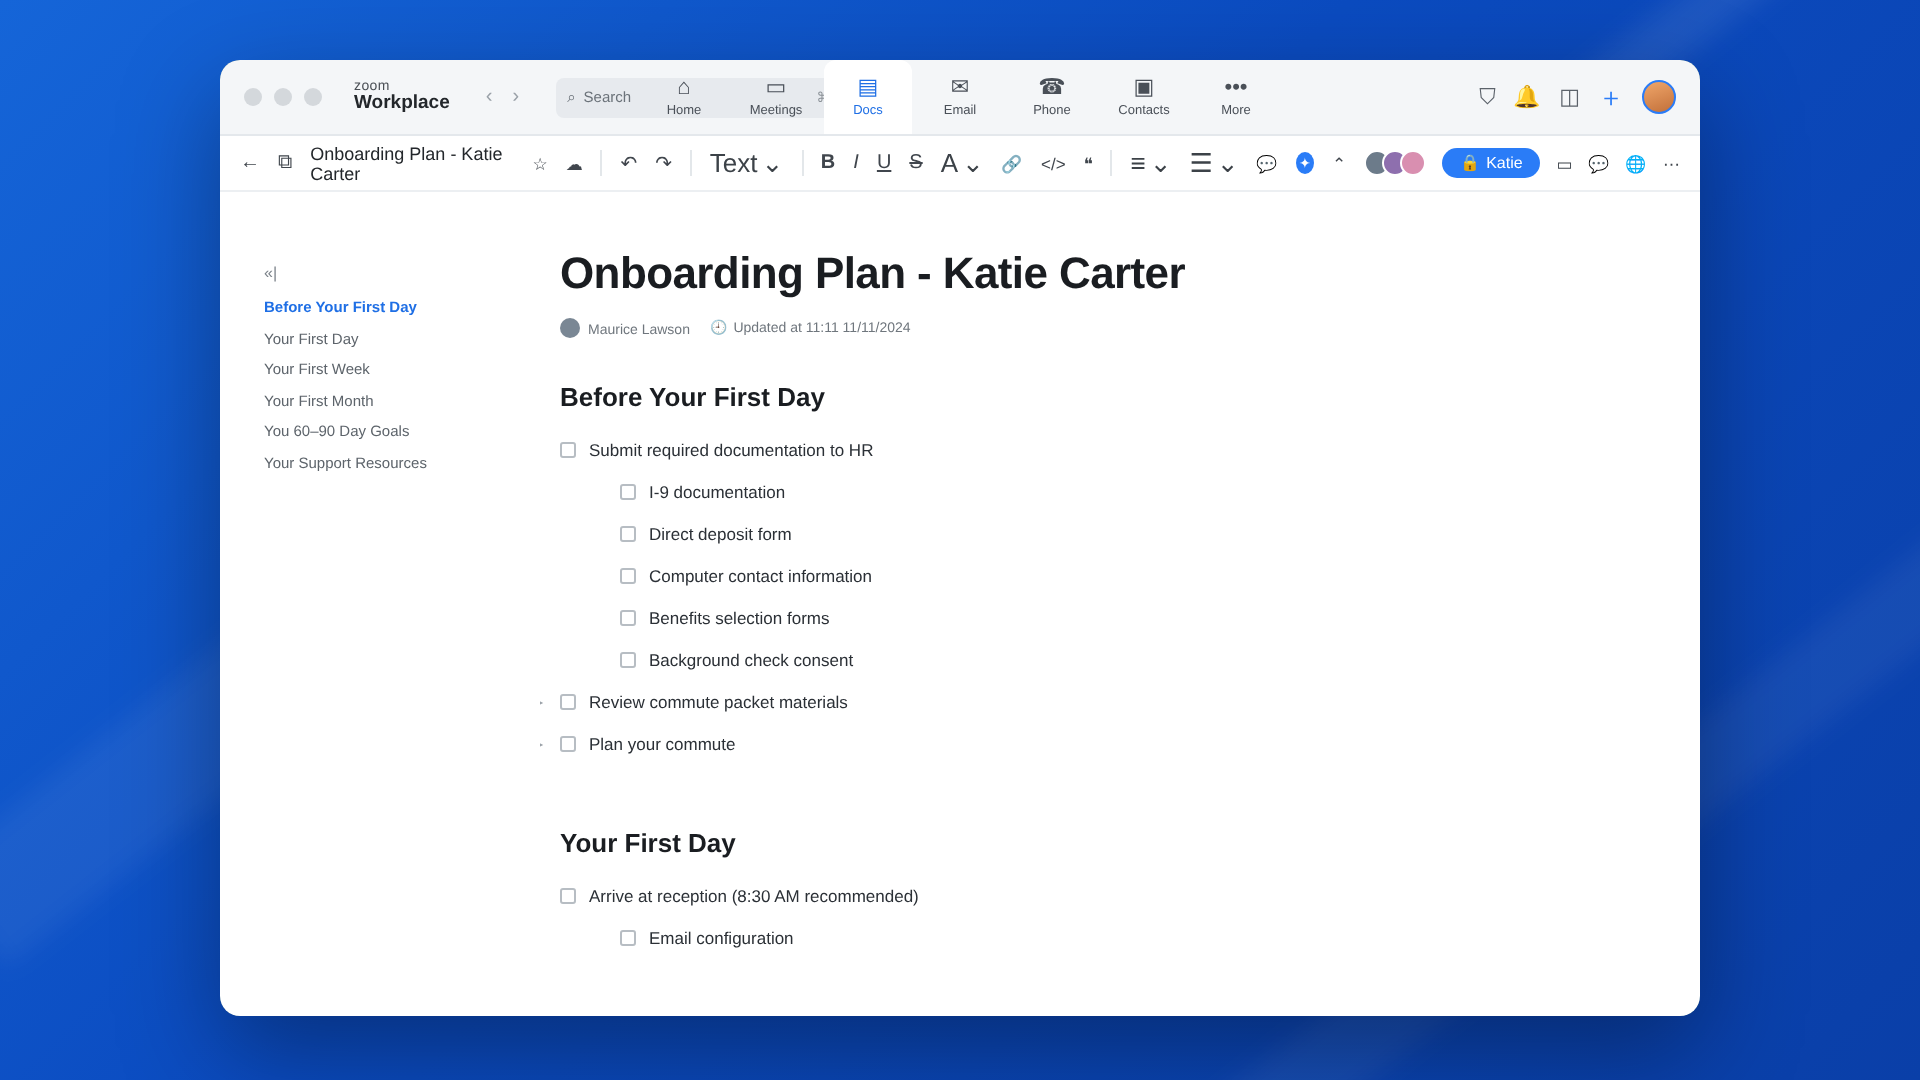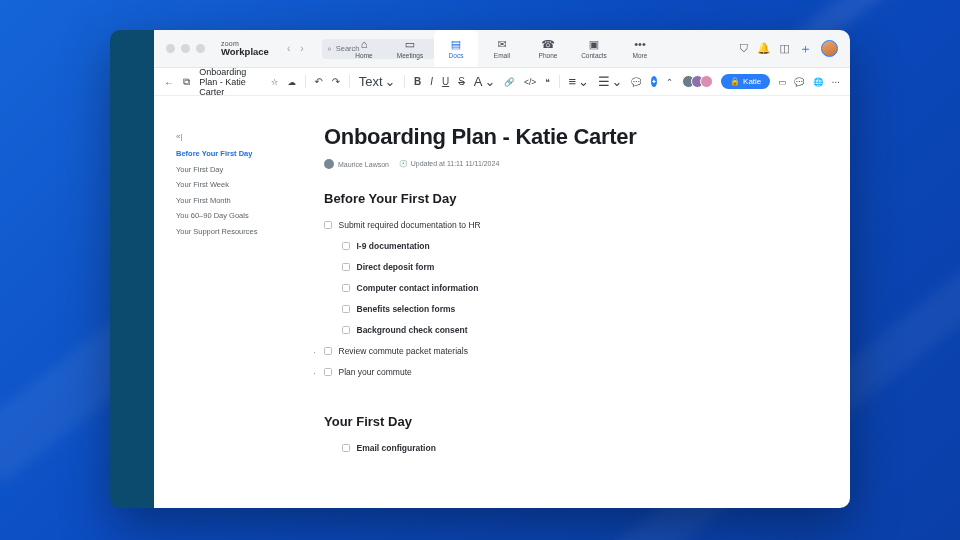--- a/index.html
+++ b/index.html
@@ -17,21 +17,21 @@
     transform: rotate(-38deg); filter: blur(6px);
   }
   .bg-streak.s1 { width: 420px; height: 60px; left: -60px; top: 300px; }
   .bg-streak.s2 { width: 300px; height: 26px; left: 640px; top: 40px; background: rgba(255,255,255,0.08); }
   .bg-streak.s3 { width: 520px; height: 40px; left: 520px; top: 420px; background: rgba(255,255,255,0.05); }
 
   .window {
     position: absolute; left: 110px; top: 30px; width: 740px; height: 478px;
     background: #0c4a6e; border-radius: 10px; overflow: hidden;
     box-shadow: 0 18px 50px rgba(0,0,0,0.35);
-    display: flex; flex-direction: column; padding-left: 44px;
+    display: flex; flex-direction: column;
   }
 
   
   .titlebar {
     height: 38px; background: #f4f6f8; border-bottom: 1px solid #e4e8ec;
     display: flex; align-items: center; padding: 0 8px; gap: 8px;
     position: relative; flex: none;
   }
   .traffic { display: flex; gap: 6px; align-items: center; padding-left: 4px; }
   .dot { width: 9px; height: 9px; border-radius: 50%; background: #d4d8dc; }
@@ -92,21 +92,21 @@
 
   .page { flex: 1; padding: 28px 60px 0 10px; overflow: hidden; }
   h1.doch1 { font-size: 22px; color: #1a1d21; letter-spacing: -.3px; margin-bottom: 9px; }
   .meta { display: flex; align-items: center; gap: 10px; font-size: 7px; color: #6f767d; margin-bottom: 22px; }
   .meta .ava { width: 10px; height: 10px; border-radius: 50%; background: #7a8794; display: inline-block; margin-right: 4px; vertical-align: -2px; }
   .meta .clk { margin-right: 3px; }
   h2.doch2 { font-size: 13px; color: #1a1d21; margin: 0 0 14px 0; }
   .gap { height: 26px; }
 
   .row { display: flex; align-items: center; gap: 7px; margin-bottom: 11px; font-size: 8.5px; color: #2b3036; position: relative; }
-  .row.indent { margin-left: 18px; font-weight: bold; }
+  .row.indent { margin-left: 30px; }
   .row .caret { position: absolute; left: -13px; color: #9aa1a8; font-size: 6px; }
   .cb { width: 7.5px; height: 7.5px; border: 1px solid #b7bdc3; border-radius: 1.5px; flex: none; background: #fff; }
 </style>
 </head>
 <body>
 
 <div class="bg-streak s1"></div>
 <div class="bg-streak s2"></div>
 <div class="bg-streak s3"></div>
 
@@ -280,20 +280,24 @@
       <div class="row">
         <span class="caret">▶</span>
         <span class="cb"></span>
         <span>Plan your commute</span>
       </div>
 
       <div class="gap"></div>
 
       <h2 class="doch2">Your First Day</h2>
 
+      <div class="row">
+        <span class="cb"></span>
+        <span>Arrive at reception (8:30 AM recommended)</span>
+      </div>
       <div class="row indent">
         <span class="cb"></span>
         <span>Email configuration</span>
       </div>
 
     </div>
   </div>
 </div>
 
 </body></html>

